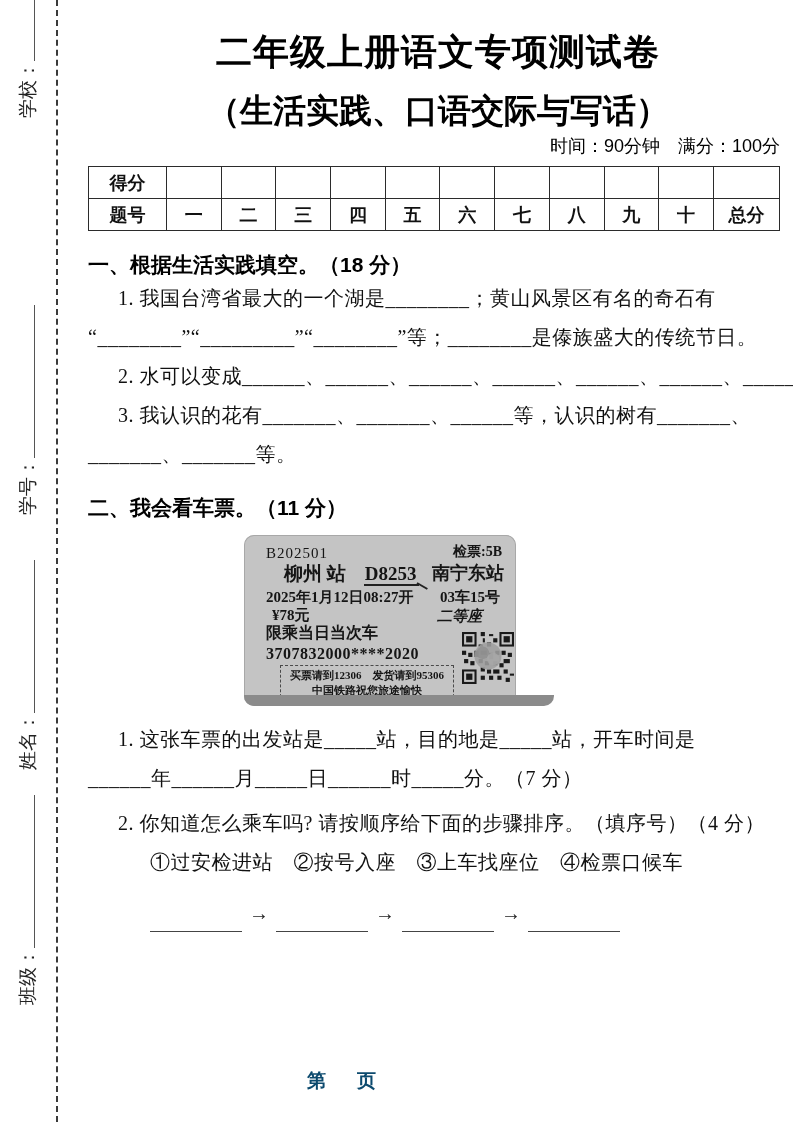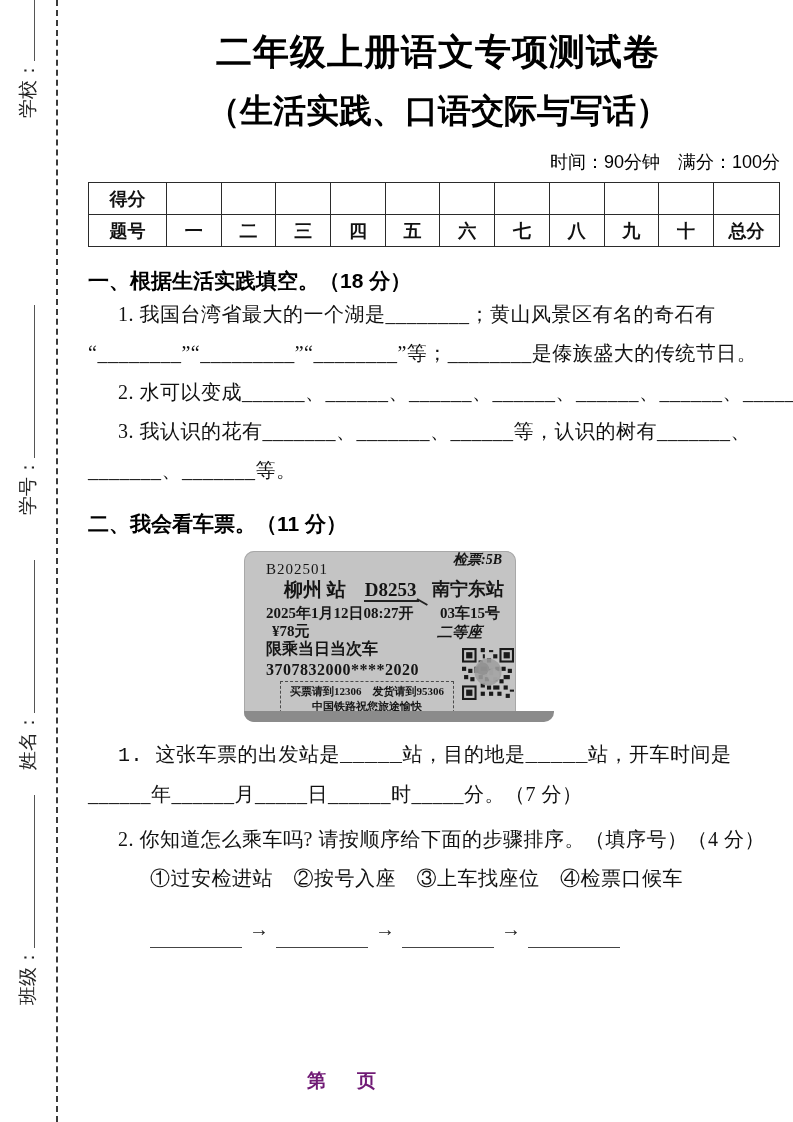--- a/index.html
+++ b/index.html
@@ -30,21 +30,21 @@
   .content{position:absolute;left:88px;top:0;width:700px;}
   .title{
     margin-top:28px;text-align:center;font-family:"Liberation Sans", sans-serif;
     font-size:36px;font-weight:900;letter-spacing:1px;color:#000;white-space:nowrap;
   }
   .subtitle{
     margin-top:12px;text-align:center;font-family:"Liberation Sans", sans-serif;
     font-size:33px;font-weight:800;color:#000;white-space:nowrap;
   }
   .exam-info{
-    margin-top:16px;text-align:right;padding-right:8px;
+    text-align:right;padding-right:8px;
     font-family:"Liberation Sans", sans-serif;font-size:18px;color:#000;
   }
   table.score{
     margin-top:8px;width:692px;border-collapse:collapse;table-layout:fixed;
   }
   table.score th,table.score td{
     border:1.6px solid #2b2b2b;height:31px;text-align:center;vertical-align:middle;
     font-size:18px;font-weight:600;padding:0;
   }
   table.score col.c-first{width:78px;}
@@ -62,21 +62,21 @@
   .ticket{
     position:relative;margin:13px 0 0 156px;width:272px;height:171px;
     background:#c4c4c4;border-radius:10px;box-shadow:0 0 0 1px #a8a8a8 inset;
   }
   .ticket .t-bar{
     position:absolute;left:0;bottom:0;width:310px;height:11px;
     background:#8b8b8b;border-radius:0 0 10px 10px;
   }
   .ticket .el{position:absolute;white-space:nowrap;color:#151515;}
   .t-serial{left:22px;top:10px;font-size:15px;letter-spacing:1px;}
-  .t-check{right:14px;top:0;font-size:14px;font-weight:600;font-style:italic;}
+  .t-check{right:14px;top:8px;font-size:14px;font-weight:600;}
   .t-route{left:40px;top:26px;font-size:19px;font-weight:800;}
   .t-train{margin-left:18px;border-bottom:2px solid #222;padding:0 3px 0 1px;font-weight:700;}
   .t-tail{display:inline-block;width:12px;height:2px;background:#222;
     transform:rotate(30deg);transform-origin:left center;margin-left:-2px;vertical-align:-4px;}
   .t-dest{right:12px;top:26px;font-size:18px;font-weight:800;}
   .t-dt{left:22px;top:53px;font-size:15px;font-weight:700;text-align:center;}
   .t-seat{right:16px;top:53px;font-size:15px;font-weight:600;}
   .t-price{left:28px;top:71px;font-size:15px;font-weight:600;}
   .t-class{right:34px;top:72px;font-size:15px;font-weight:600;font-style:italic;}
   .t-notice{left:22px;top:88px;font-size:16px;font-weight:800;}
@@ -87,21 +87,21 @@
   }
   .t-qr{left:218px;top:97px;width:52px;height:52px;}
 
   
   .seq-row{display:flex;align-items:flex-end;margin:16px 0 0 62px;height:34px;}
   .seq-blank{width:92px;border-bottom:1.5px solid #444;height:0;}
   .seq-arrow{font-size:20px;line-height:20px;margin:0 7px 9px 7px;color:#222;}
 
   .footer{
     position:absolute;left:0;top:1068px;width:689px;text-align:center;
-    font-size:19px;font-weight:600;letter-spacing:6px;color:#701a75;
+    font-size:19px;font-weight:600;letter-spacing:6px;color:#0c4a6e;
   }
 </style>
 </head>
 <body>
 
 <div class="binding-line"></div>
 
 <div class="side-item">
   <span class="side-label">学号：</span>
   <span class="side-rule"></span>
@@ -239,21 +239,21 @@
       <rect x="17" y="21" width="2" height="2" fill="#1a1a1a"></rect>
         <rect x="21" y="22" width="2" height="2" fill="#1a1a1a"></rect>
         <rect x="23" y="20" width="2" height="1" fill="#1a1a1a"></rect>
       <circle cx="12.5" cy="11.5" r="6.5" fill="#9e9e9e" opacity="0.88"></circle>
       <circle cx="10" cy="10" r="3" fill="#8f8f8f" opacity="0.8"></circle>
       <circle cx="15" cy="13" r="3" fill="#a8a8a8" opacity="0.8"></circle>
     </svg>
     <div class="t-bar"></div>
   </div>
 
-  <div class="q-line indent1" style="margin-top:14px;font-family:Liberation Mono, monospace;">1. 这张车票的出发站是_____站，目的地是_____站，开车时间是</div>
+  <div class="q-line indent1" style="margin-top:14px;">1. 这张车票的出发站是_____站，目的地是_____站，开车时间是</div>
   <div class="q-line">______年______月_____日______时_____分。（7 分）</div>
 
   <div class="q-line indent1" style="margin-top:6px;">2. 你知道怎么乘车吗? 请按顺序给下面的步骤排序。（填序号）（4 分）</div>
   <div class="q-line indent2">①过安检进站　②按号入座　③上车找座位　④检票口候车</div>
 
   <div class="seq-row">
     <span class="seq-blank"></span>
     <span class="seq-arrow">→</span>
     <span class="seq-blank"></span>
     <span class="seq-arrow">→</span>

